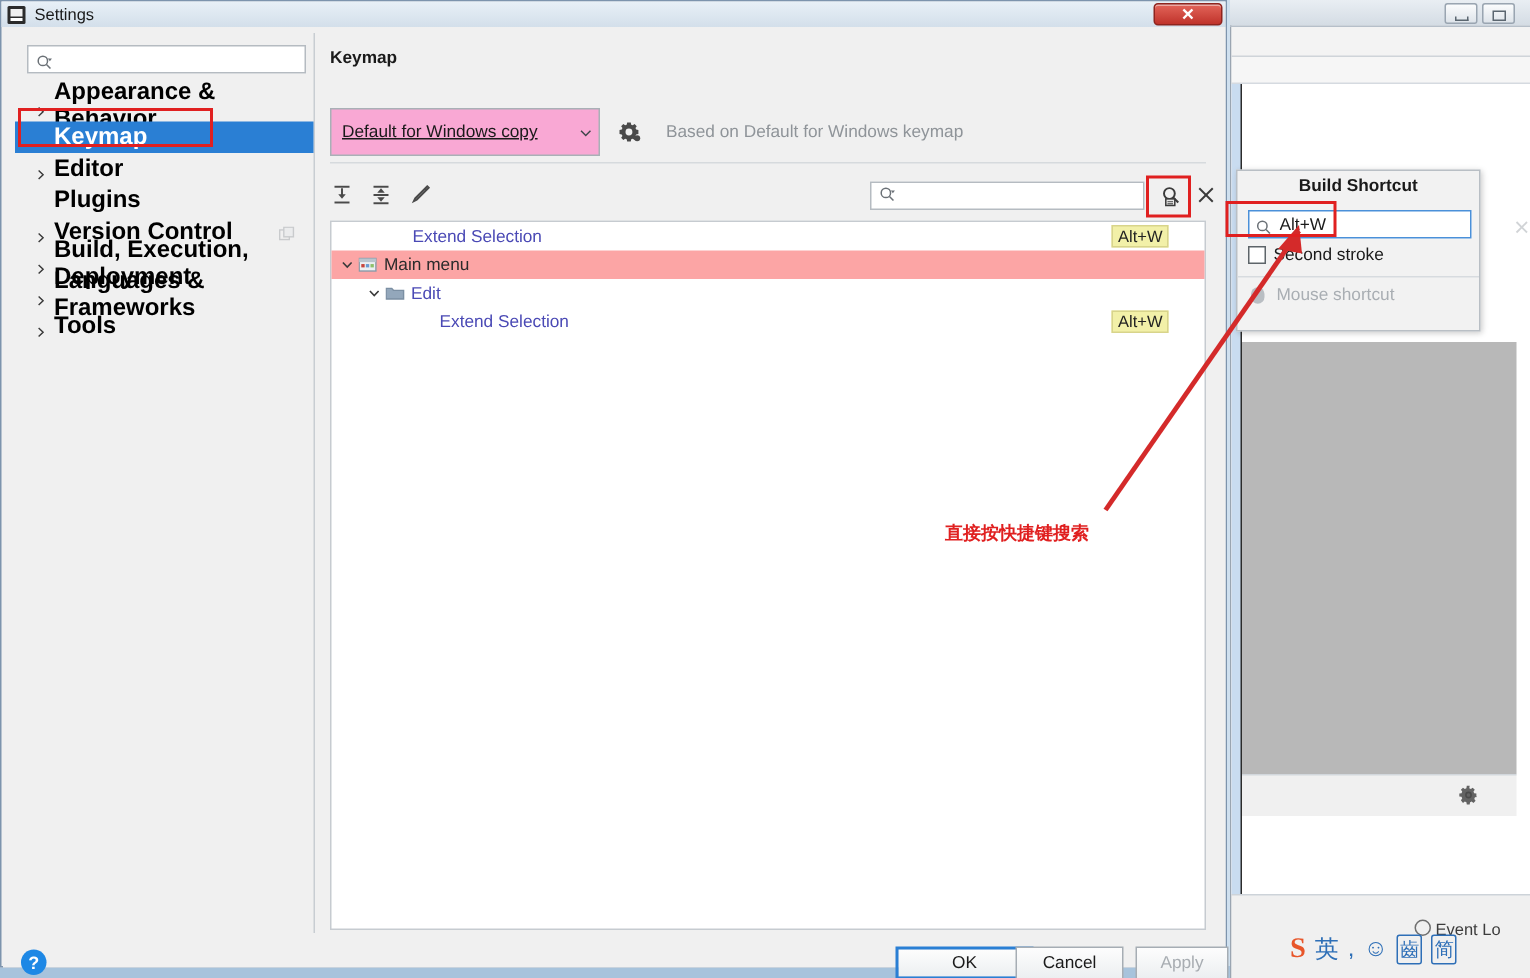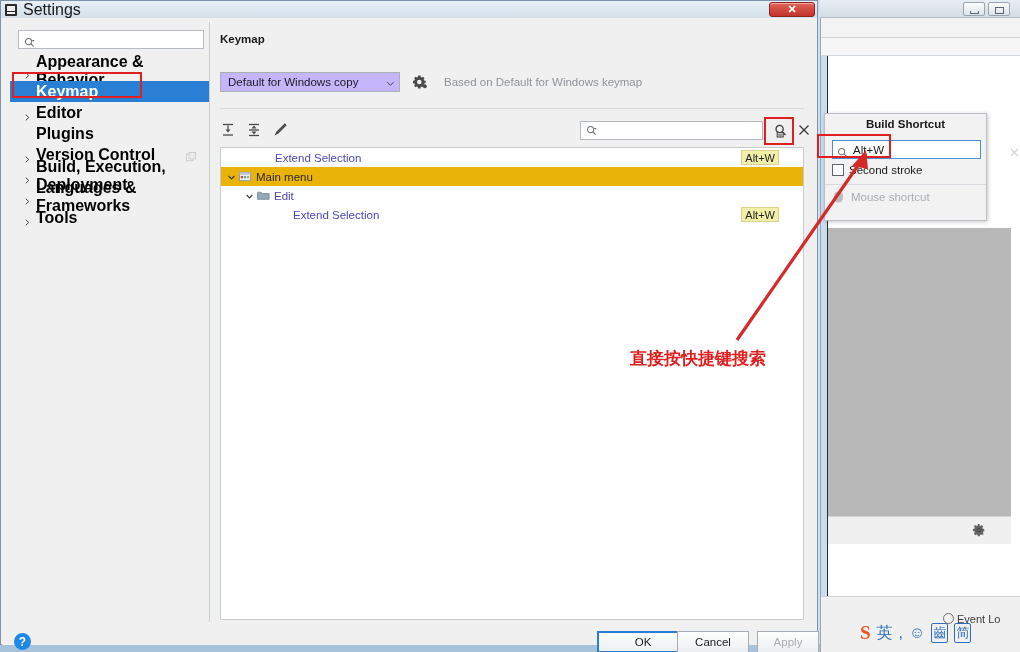--- a/index.html
+++ b/index.html
@@ -45,21 +45,21 @@
   .desktop-strip2{position:absolute;left:0;top:644px;width:820px;height:8px;background:#a7c3dc;}
 
   
   .dlg{position:absolute;left:0;top:0;width:818px;height:645px;background:#f0f0f0;
     border:1px solid #7d94ad;box-sizing:border-box;}
   .dlg-title{position:absolute;left:0;top:0;width:816px;height:17px;
     background:linear-gradient(#e8f0f7,#d3dfea);display:flex;align-items:center;padding-left:4px;box-sizing:border-box;}
   .ij-icon{width:12px;height:12px;background:#2b2b2b;border-radius:1px;position:relative;margin-right:6px;flex:none;}
   .ij-icon:after{content:"";position:absolute;left:2px;top:2px;width:8px;height:5px;background:#f0f0f0;}
   .ij-icon:before{content:"";position:absolute;left:2px;top:8px;width:8px;height:2px;background:#ffffff;}
-  .dlg-title-text{font-size:16px;color:#1a1a1a;}
+  .dlg-title-text{font-size:11px;color:#1a1a1a;}
   .close-btn{position:absolute;right:2px;top:1px;width:46px;height:15px;border-radius:3px;
     background:linear-gradient(#e2655a,#c0332b);border:1px solid #8e241e;box-sizing:border-box;
     display:flex;align-items:center;justify-content:center;color:#fff;font-size:11px;font-weight:bold;
     box-shadow:inset 0 1px 0 rgba(255,255,255,.45);}
 
   .dlg-body{position:absolute;left:1px;top:17px;width:815px;height:627px;background:#f0f0f0;}
 
   
   .sidebar{position:absolute;left:8px;top:4px;width:200px;height:600px;background:#f0f0f0;
     border-right:1px solid #c8cdd2;box-sizing:border-box;}
@@ -76,42 +76,42 @@
   .sb-item.selected{background:#2a7fd4;}
   .sb-item.selected .lbl{color:#fff;}
   .sb-item .trailing{position:absolute;right:12px;top:5px;width:11px;height:11px;opacity:.45;}
   .help-btn{position:absolute;left:12px;top:615px;width:17px;height:17px;border-radius:50%;
     background:#1e88e5;color:#fff;font-size:12px;font-weight:bold;display:flex;align-items:center;justify-content:center;}
 
   
   .pane{position:absolute;left:210px;top:4px;width:600px;height:600px;background:#f0f0f0;}
   .pane-title{position:absolute;left:8px;top:11px;font-size:11.5px;font-weight:bold;color:#1a1a1a;}
   .keymap-row{position:absolute;left:8px;top:50px;display:flex;align-items:center;gap:0;}
-  .combo{width:180px;height:20px;background:#c4b5fd;border:1px solid #a9b0b6;box-sizing:border-box;
-    display:flex;align-items:center;padding:0 4px 0 7px;font-size:11.5px;color:#1a1a1a;}
+  .combo{width:180px;height:32px;background:#f9a8d4;border:1px solid #a9b0b6;box-sizing:border-box;
+    display:flex;align-items:center;padding:0 4px 0 7px;font-size:11.5px;color:#1a1a1a;text-decoration:underline;}
   .combo .lbl{flex:1;white-space:nowrap;overflow:hidden;}
   .combo .arr{width:9px;height:9px;flex:none;}
   .gear-btn{margin-left:12px;width:16px;height:16px;}
   .based-on{margin-left:16px;font-size:11.5px;color:#8f9499;white-space:nowrap;}
   .divider{position:absolute;left:8px;top:86px;width:584px;height:1px;background:#d6dadd;}
 
   
   .tree-toolbar{position:absolute;left:8px;top:95px;width:584px;height:26px;display:flex;align-items:center;gap:10px;}
   .tb-icon{width:16px;height:16px;}
   .tsearch{position:absolute;left:368px;top:99px;width:183px;height:19px;background:#fff;border:1px solid #b5bbc1;
     box-sizing:border-box;display:flex;align-items:center;padding-left:5px;}
   .tsearch input{border:none;outline:none;font-size:11px;flex:1;margin-left:4px;background:transparent;}
   .find-shortcut-btn{position:absolute;left:559px;top:99px;width:19px;height:19px;display:flex;align-items:center;justify-content:center;}
   .fs-redbox{position:absolute;left:552px;top:95px;width:30px;height:28px;border:2px solid #e02020;box-sizing:border-box;}
   .tclose{position:absolute;left:585px;top:101px;width:14px;height:14px;}
 
   
   .tree{position:absolute;left:8px;top:125px;width:584px;height:473px;background:#fff;border:1px solid #c6cbd0;box-sizing:border-box;}
   .trow{height:19px;display:flex;align-items:center;position:relative;font-size:11.5px;}
-  .trow.sel{background:#eab308;}
+  .trow.sel{background:#fca5a5;}
   .trow .tchev{width:9px;height:9px;flex:none;margin-right:3px;}
   .trow .ticon{width:13px;height:13px;flex:none;margin-right:4px;}
   .trow .tlabel{color:#4a49b5;white-space:nowrap;}
   .trow.plainlabel .tlabel{color:#2b2b2b;}
   .badge{position:absolute;right:24px;top:2px;background:#f2f0a8;border:1px solid #d8d48b;
     font-size:11px;color:#222;padding:0 3px;line-height:14px;height:15px;box-sizing:border-box;}
 
   
   .btn-row{position:absolute;left:0;top:606px;width:815px;height:34px;}
   .btn{position:absolute;top:7px;height:22px;background:linear-gradient(#fdfdfd,#eceff1);
@@ -133,21 +133,21 @@
   .popup-input .clear{width:11px;height:11px;flex:none;opacity:.45;}
   .pi-redbox{position:absolute;left:817px;top:134px;width:74px;height:24px;border:2px solid #e02020;box-sizing:border-box;z-index:6;}
   .popup-check{position:absolute;left:7px;top:50px;display:flex;align-items:center;font-size:11.5px;color:#1a1a1a;}
   .popup-check .box{width:12px;height:12px;border:1px solid #5d6469;background:#fff;box-sizing:border-box;margin-right:5px;}
   .popup-sep{position:absolute;left:0;top:70px;width:161px;height:1px;background:#d7dbdf;}
   .popup-mouse{position:absolute;left:7px;top:76px;display:flex;align-items:center;font-size:11.5px;color:#a9aeb3;}
   .popup-mouse .micon{width:13px;height:14px;margin-right:6px;}
 
   
   .anno-box-keymap{position:absolute;left:12px;top:72px;width:130px;height:26px;border:2px solid #e02020;box-sizing:border-box;z-index:5;}
-  .anno-text{position:absolute;left:630px;top:347px;font-size:17px;color:#e02020;font-weight:bold;white-space:nowrap;
+  .anno-text{position:absolute;left:630px;top:347px;font-size:12px;color:#e02020;font-weight:bold;white-space:nowrap;
     font-family:"DejaVu Sans",sans-serif;z-index:5;}
   .anno-arrow{position:absolute;left:0;top:0;width:1020px;height:652px;pointer-events:none;z-index:4;}
 </style>
 </head>
 <body>
 
 <div class="desktop-strip"></div>
 <div class="desktop-strip2"></div>
 
 <div class="bg-ide"></div>

